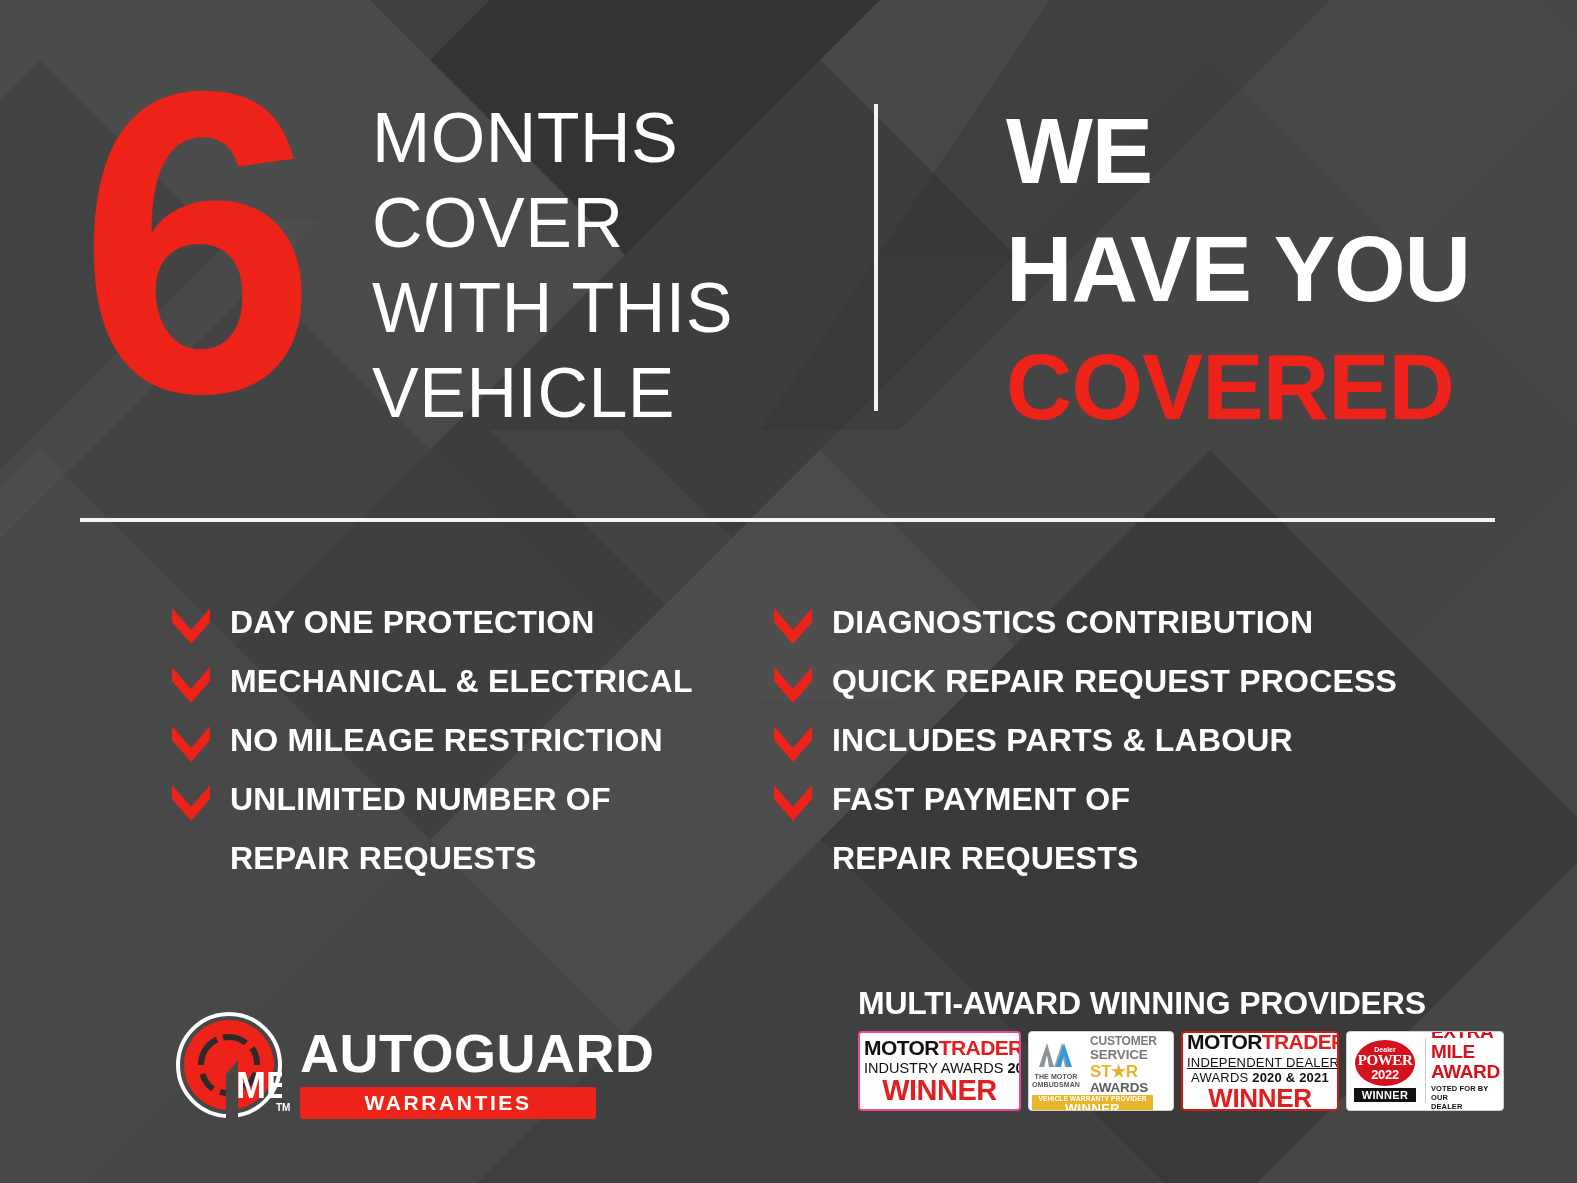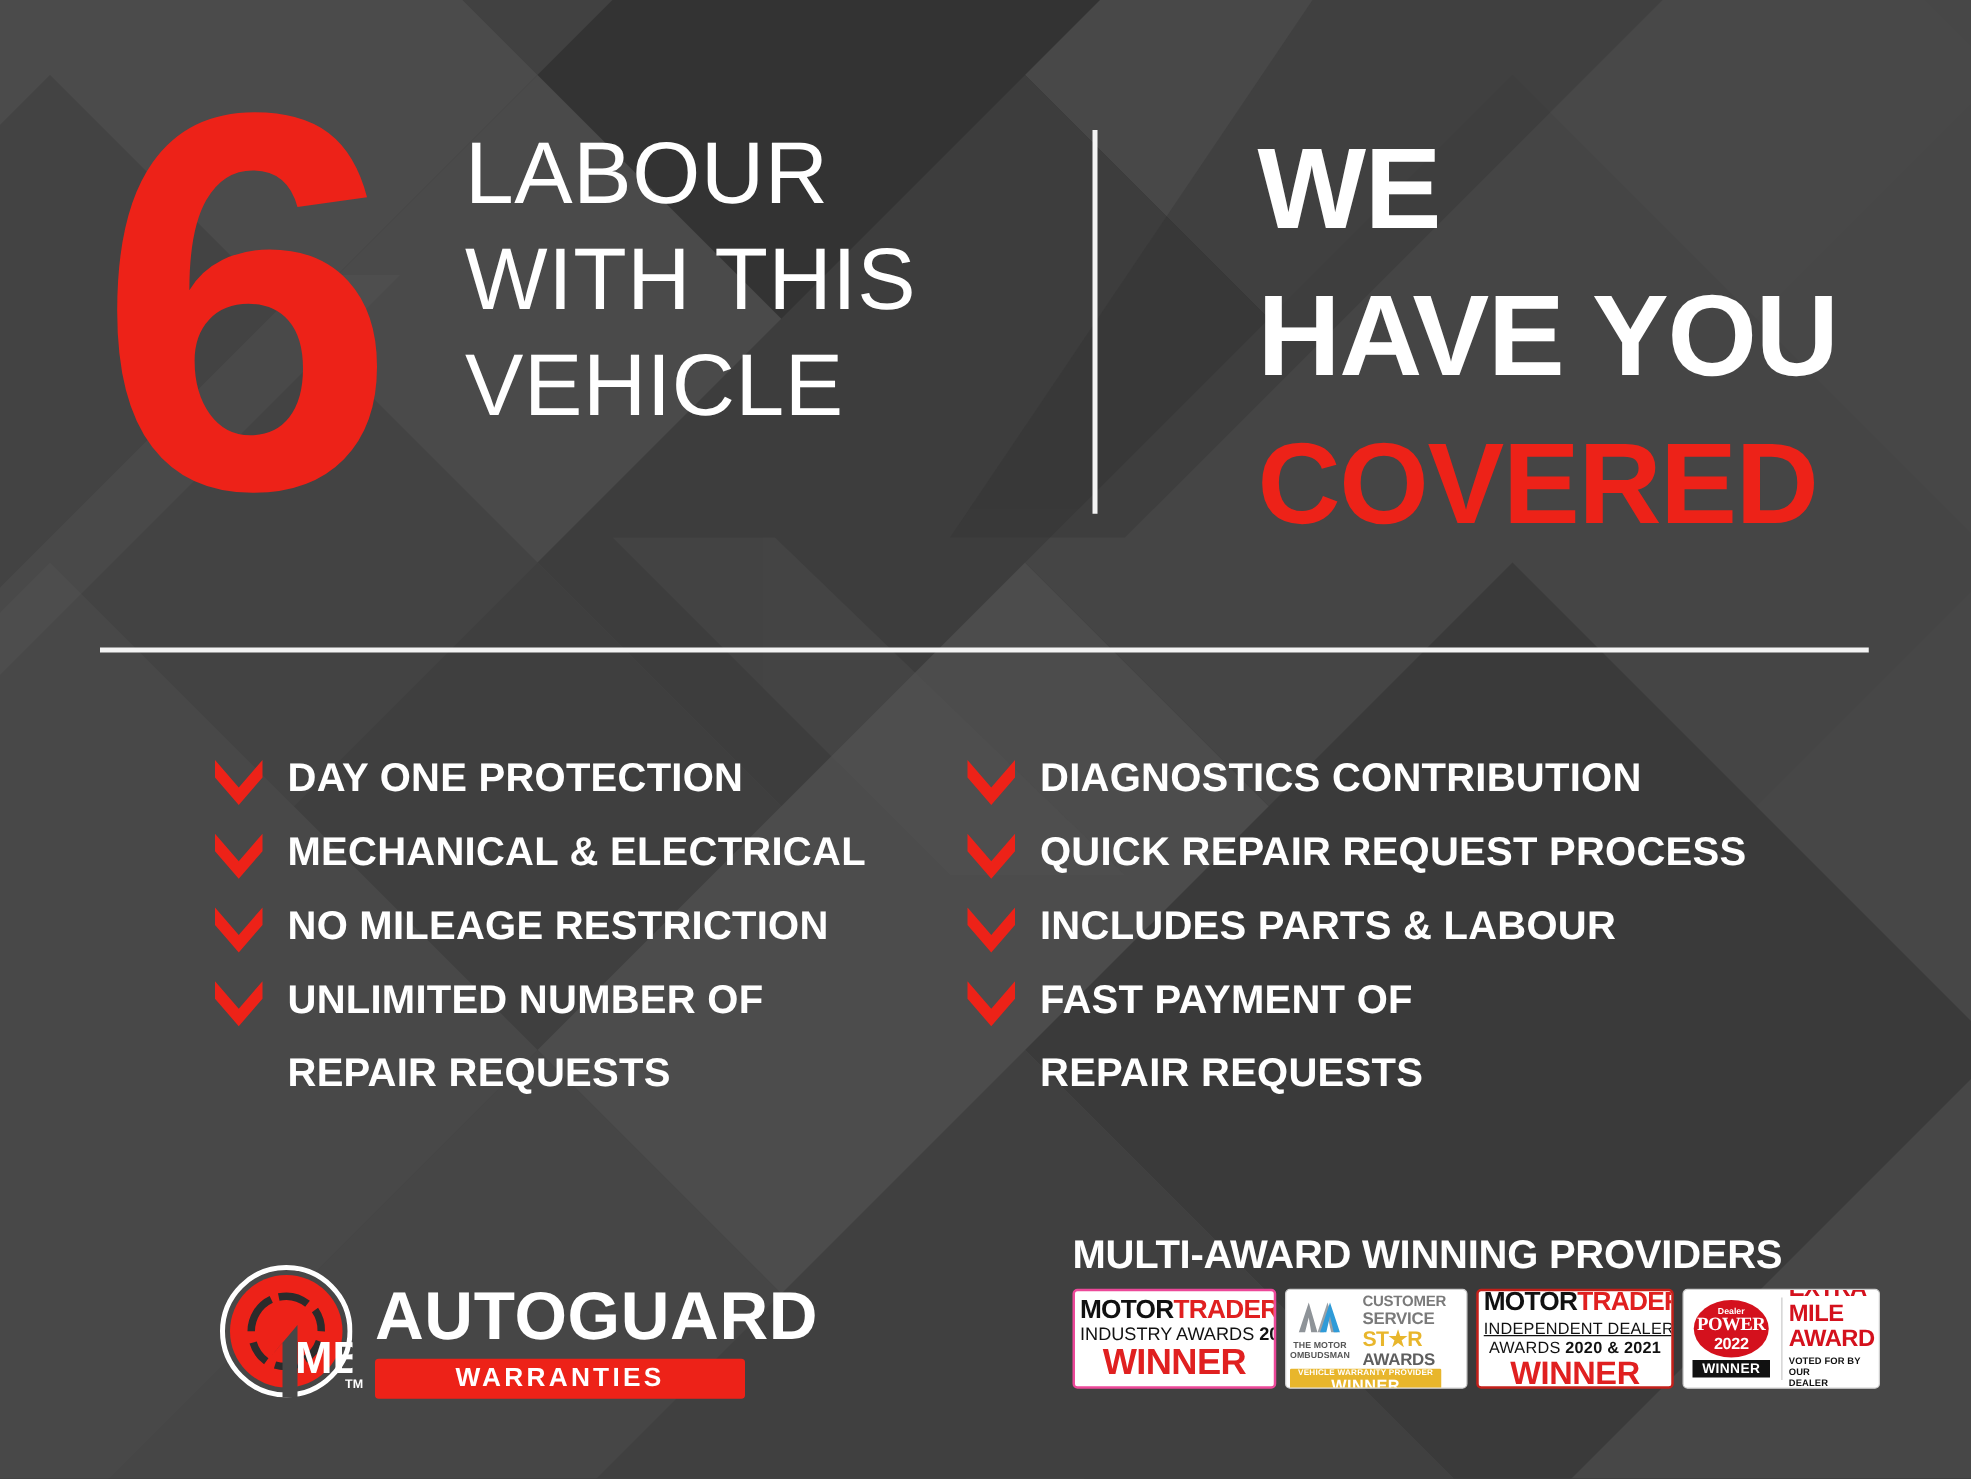--- a/index.html
+++ b/index.html
@@ -264,21 +264,22 @@
         <polygon points="620,430 900,700 760,700 490,430" fill="#545454"></polygon>
       </g>
     </svg>
   </div>
 
   <div class="top">
 
     <div class="big-six">6</div>
 
     <div class="months-block">
-      <div>LABOUR</div>
+      <div>MONTHS</div>
+      <div>COVER</div>
       <div>WITH THIS</div>
       <div>VEHICLE</div>
     </div>
 
     <div class="vrule"></div>
 
     <div class="covered-block">
       <div>WE</div>
       <div>HAVE YOU</div>
       <div class="red">COVERED</div>

